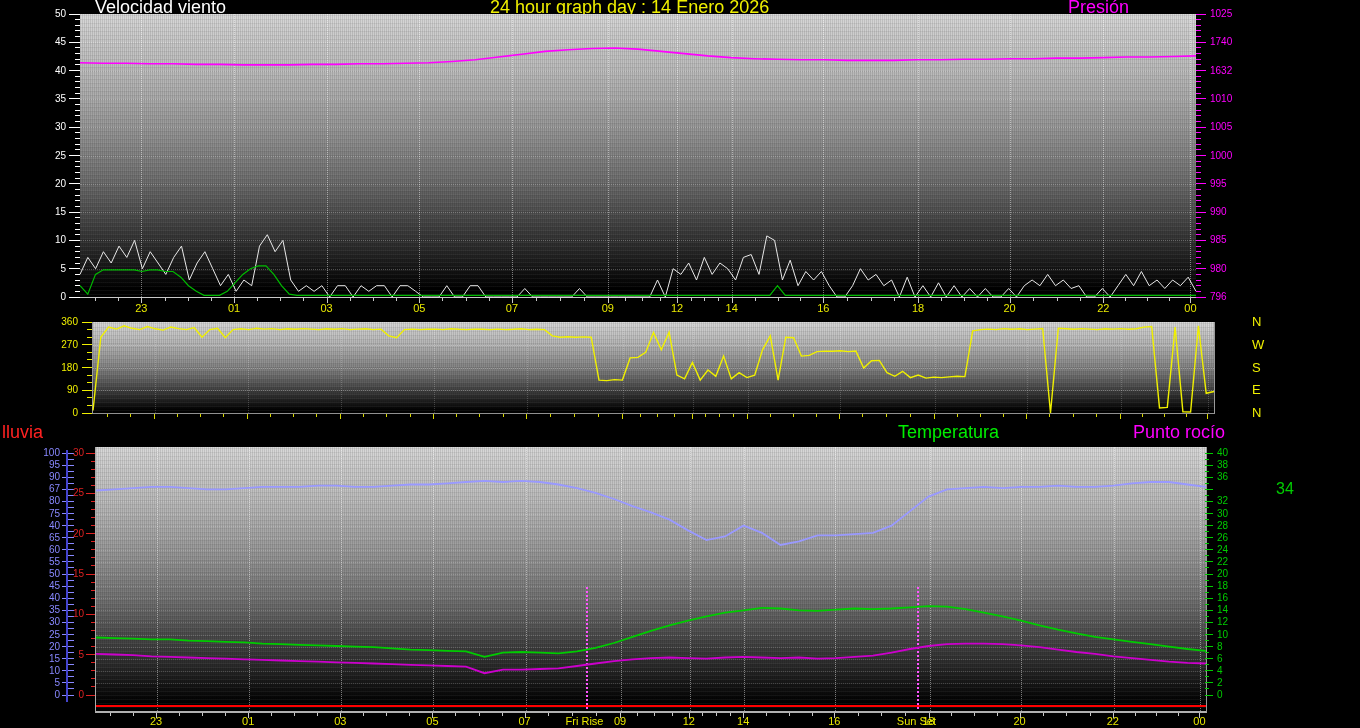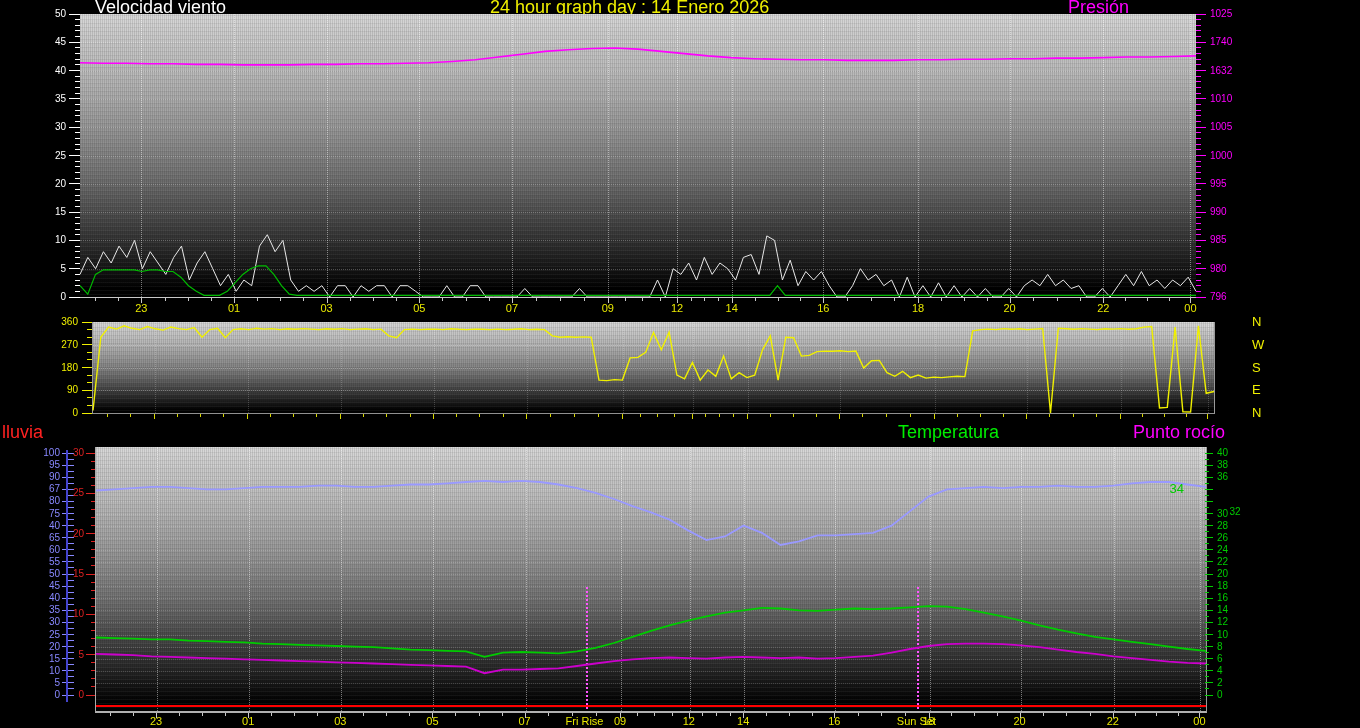--- a/index.html
+++ b/index.html
@@ -418,24 +418,24 @@
       <div style="position: absolute; left: 1205px; top: 537.2px; width: 8px; height: 1px; background: rgb(0, 204, 0);"></div>
       <div class="ylab" style="position: absolute; left: 1217px; top: 531.7px; width: 36px; text-align: left; color: rgb(0, 204, 0); font-size: 10px; line-height: 12px;">26</div>
       <div style="position: absolute; left: 1205px; top: 531.15px; width: 4px; height: 1px; background: rgb(0, 204, 0);"></div>
       <div style="position: absolute; left: 1205px; top: 525.1px; width: 8px; height: 1px; background: rgb(0, 204, 0);"></div>
       <div class="ylab" style="position: absolute; left: 1217px; top: 519.6px; width: 36px; text-align: left; color: rgb(0, 204, 0); font-size: 10px; line-height: 12px;">28</div>
       <div style="position: absolute; left: 1205px; top: 519.05px; width: 4px; height: 1px; background: rgb(0, 204, 0);"></div>
       <div style="position: absolute; left: 1205px; top: 513px; width: 8px; height: 1px; background: rgb(0, 204, 0);"></div>
       <div class="ylab" style="position: absolute; left: 1217px; top: 507.5px; width: 36px; text-align: left; color: rgb(0, 204, 0); font-size: 10px; line-height: 12px;">30</div>
       <div style="position: absolute; left: 1205px; top: 506.95px; width: 4px; height: 1px; background: rgb(0, 204, 0);"></div>
       <div style="position: absolute; left: 1205px; top: 500.9px; width: 8px; height: 1px; background: rgb(0, 204, 0);"></div>
-      <div class="ylab" style="position: absolute; left: 1217px; top: 495.4px; width: 36px; text-align: center; color: rgb(0, 204, 0); font-size: 10px; line-height: 12px; margin-top: 11px;">32</div>
+      <div class="ylab" style="position: absolute; left: 1217px; top: 495.4px; width: 36px; text-align: left; color: rgb(0, 204, 0); font-size: 10px; line-height: 12px;">32</div>
       <div style="position: absolute; left: 1205px; top: 494.85px; width: 4px; height: 1px; background: rgb(0, 204, 0);"></div>
       <div style="position: absolute; left: 1205px; top: 488.8px; width: 8px; height: 1px; background: rgb(0, 204, 0);"></div>
-      <div class="ylab" style="position: absolute; left: 1148px; top: 483.3px; width: 36px; text-align: right; color: rgb(0, 204, 0); font-size: 13px; line-height: 12px;">34</div>
+      <div class="ylab" style="position: absolute; left: 1276px; top: 483.3px; width: 36px; text-align: left; color: rgb(0, 204, 0); font-size: 16px; line-height: 12px;">34</div>
       <div style="position: absolute; left: 1205px; top: 482.75px; width: 4px; height: 1px; background: rgb(0, 204, 0);"></div>
       <div style="position: absolute; left: 1205px; top: 476.7px; width: 8px; height: 1px; background: rgb(0, 204, 0);"></div>
       <div class="ylab" style="position: absolute; left: 1217px; top: 471.2px; width: 36px; text-align: left; color: rgb(0, 204, 0); font-size: 10px; line-height: 12px;">36</div>
       <div style="position: absolute; left: 1205px; top: 470.65px; width: 4px; height: 1px; background: rgb(0, 204, 0);"></div>
       <div style="position: absolute; left: 1205px; top: 464.6px; width: 8px; height: 1px; background: rgb(0, 204, 0);"></div>
       <div class="ylab" style="position: absolute; left: 1217px; top: 459.1px; width: 36px; text-align: left; color: rgb(0, 204, 0); font-size: 10px; line-height: 12px;">38</div>
       <div style="position: absolute; left: 1205px; top: 458.55px; width: 4px; height: 1px; background: rgb(0, 204, 0);"></div>
       <div style="position: absolute; left: 1205px; top: 452.5px; width: 8px; height: 1px; background: rgb(0, 204, 0);"></div>
       <div class="ylab" style="position: absolute; left: 1217px; top: 447px; width: 36px; text-align: left; color: rgb(0, 204, 0); font-size: 10px; line-height: 12px;">40</div>
     </div>

